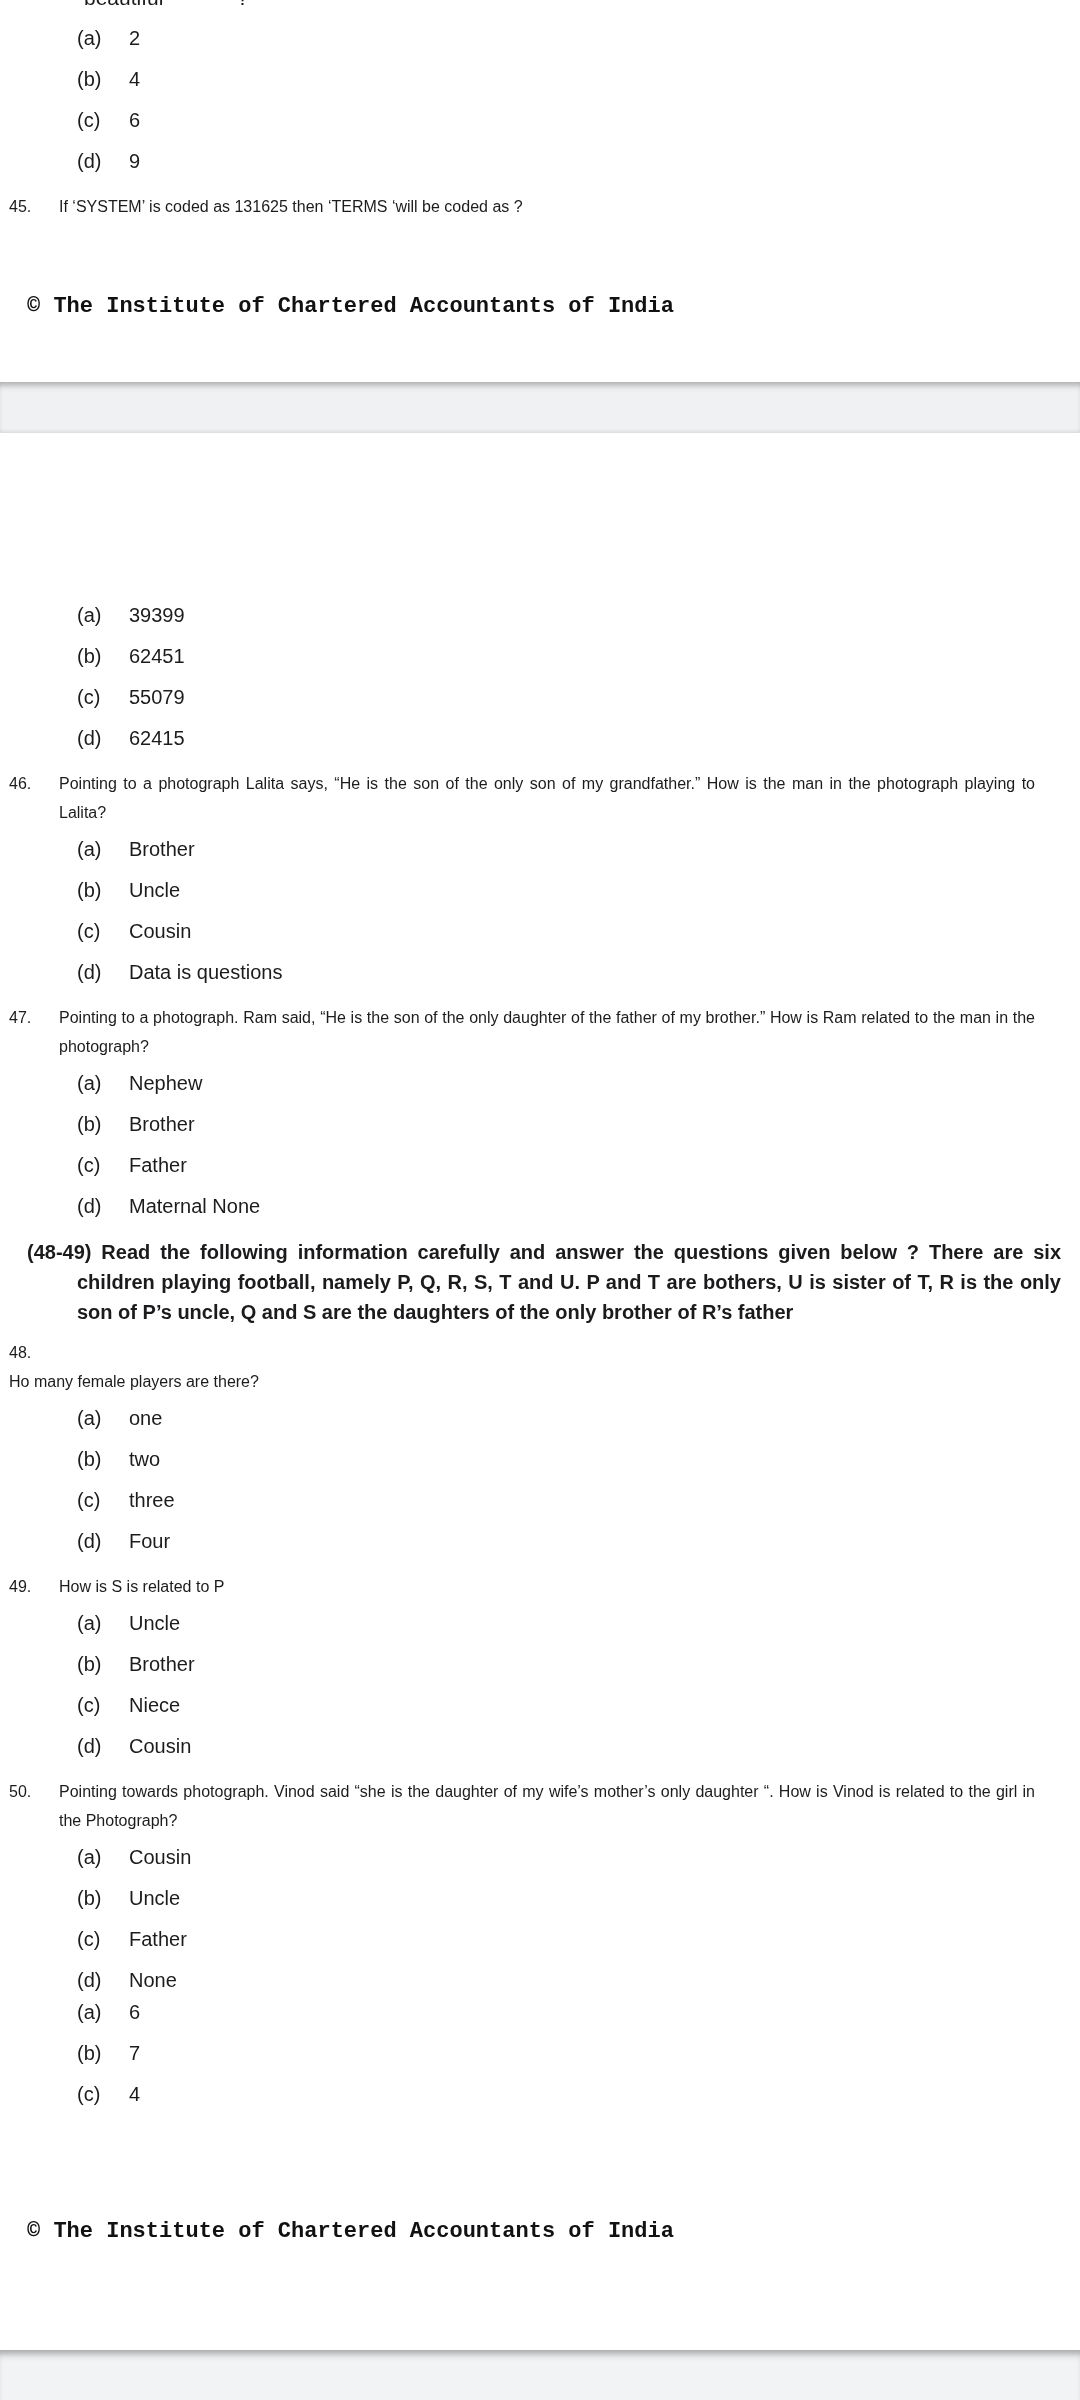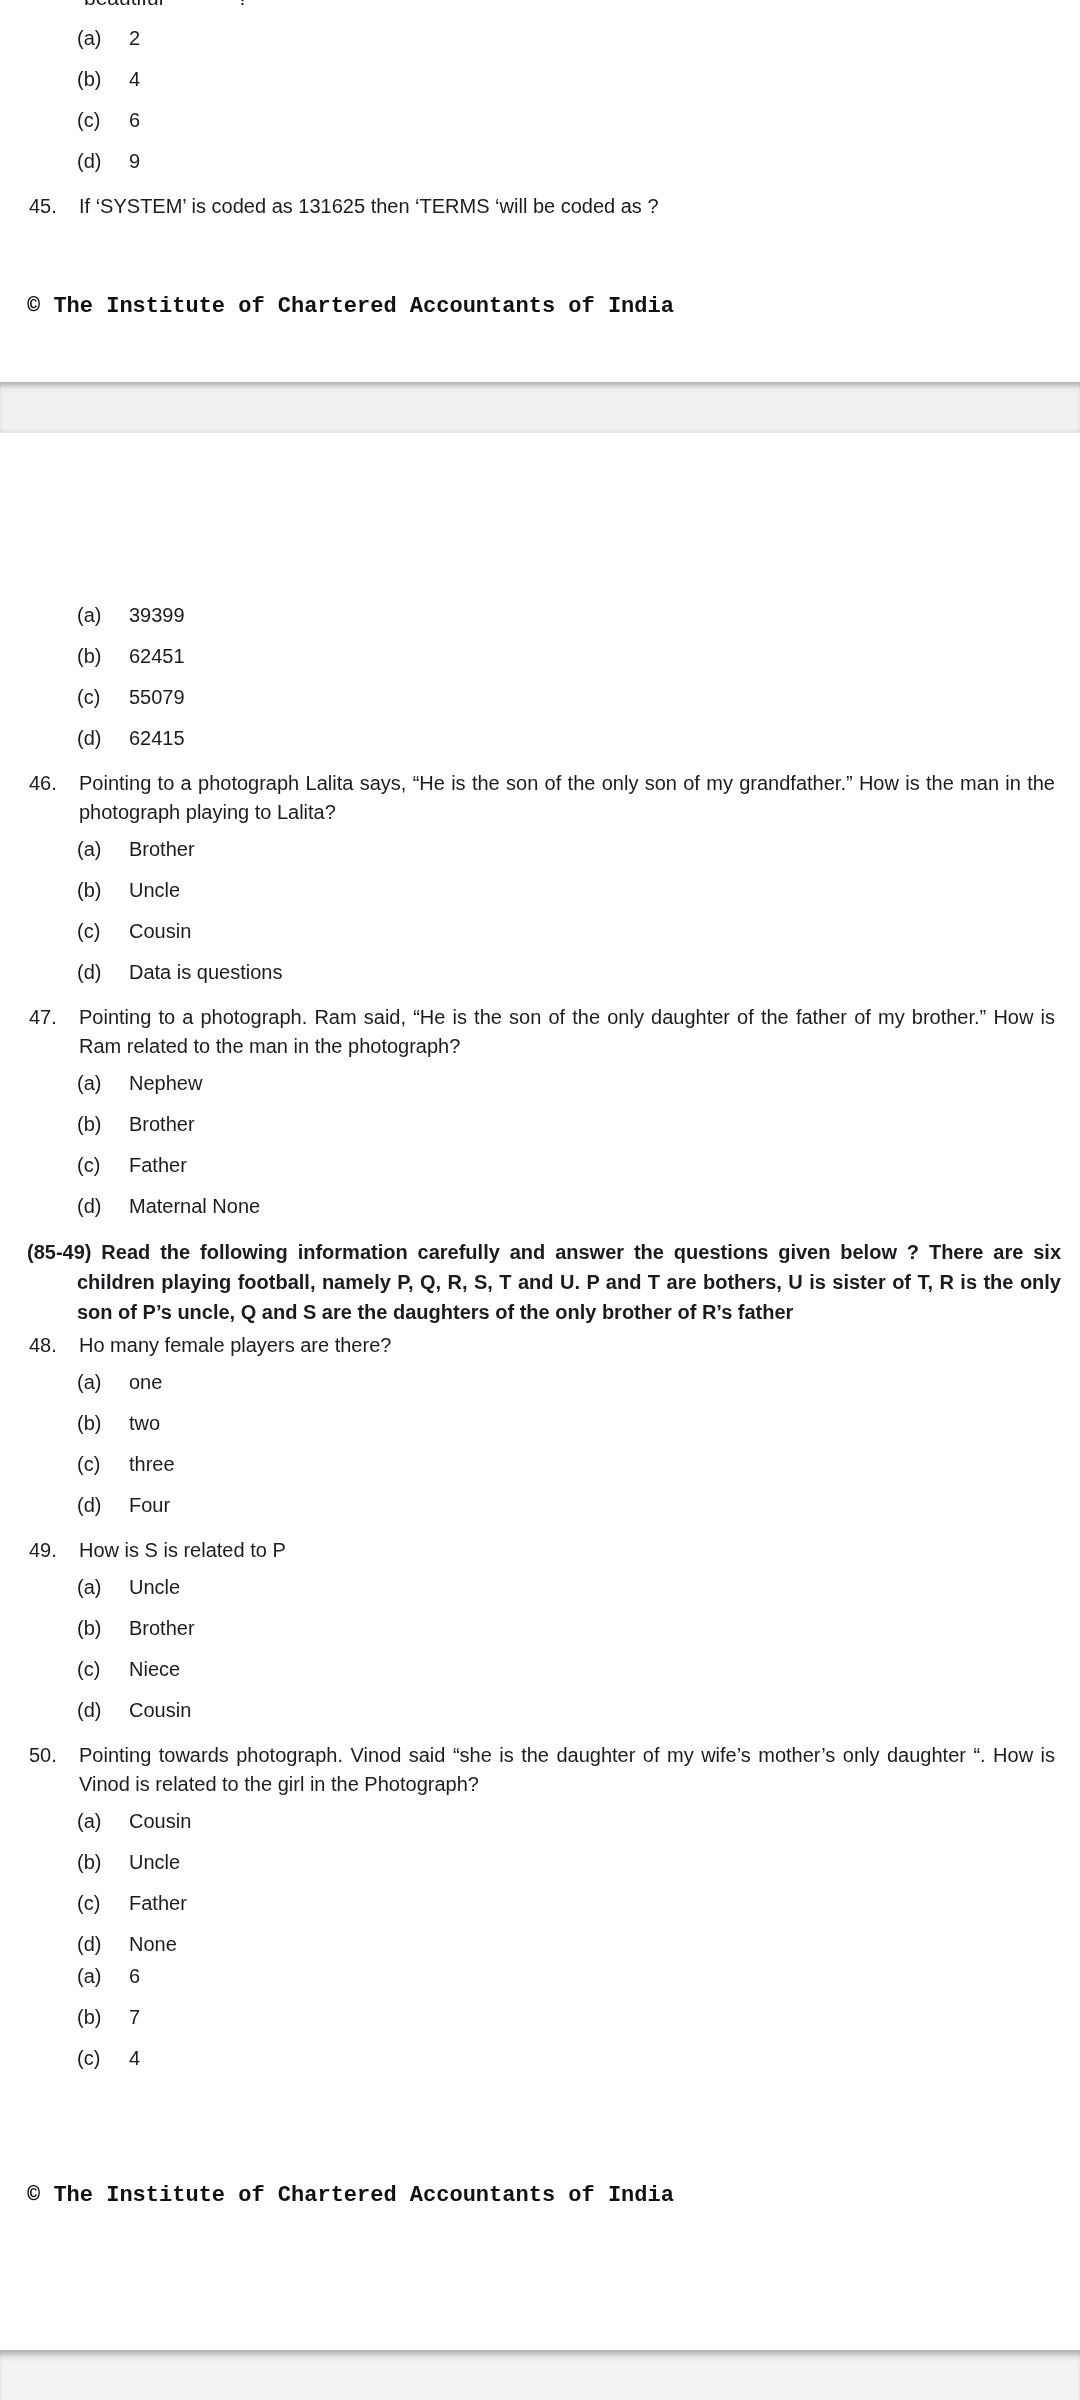--- a/index.html
+++ b/index.html
@@ -59,28 +59,28 @@
     line-height: 20px;
     font-size: 20px;
   }
   .opts .opt:first-child { margin-top: 0; }
   .opt.first { margin-top: 12px; }
   .opt .letter { flex: none; width: 52px; }
 
   
   .q {
     display: flex;
-    padding-left: 29px;
+    padding-left: 9px;
     margin-top: 21px;
-    font-size: 20px;
+    font-size: 16px;
     line-height: 29px;
   }
   .q .num { flex: none; width: 50px; }
   .q .txt { width: 976px; text-align: justify; }
-  .q.after-grp { margin-top: 4px; }
+  .q.after-grp { margin-top: 11px; flex-direction: column; }
 
   
   .grp {
     margin-top: 21px;
     padding-left: 77px;
     text-indent: -50px;
     width: 984px;
     font-weight: bold;
     font-size: 20px;
     line-height: 30px;
@@ -194,21 +194,21 @@
     </div>
     <div class="opt">
       <span class="letter">(c)</span>
       <span class="val">Father</span>
     </div>
     <div class="opt">
       <span class="letter">(d)</span>
       <span class="val">Maternal None</span>
     </div>
 
-    <div class="grp">(85-49) Read the following information carefully and answer the questions given below ? There are six children playing football, namely P, Q, R, S, T and U. P and T are bothers, U is sister of T, R is the only son of P’s uncle, Q and S are the daughters of the only brother of R’s father</div>
+    <div class="grp">(48-49) Read the following information carefully and answer the questions given below ? There are six children playing football, namely P, Q, R, S, T and U. P and T are bothers, U is sister of T, R is the only son of P’s uncle, Q and S are the daughters of the only brother of R’s father</div>
 
     <div class="q after-grp">
       <span class="num">48.</span>
       <span class="txt">Ho many female players are there?</span>
     </div>
     <div class="opt first">
       <span class="letter">(a)</span>
       <span class="val">one</span>
     </div>
     <div class="opt">

